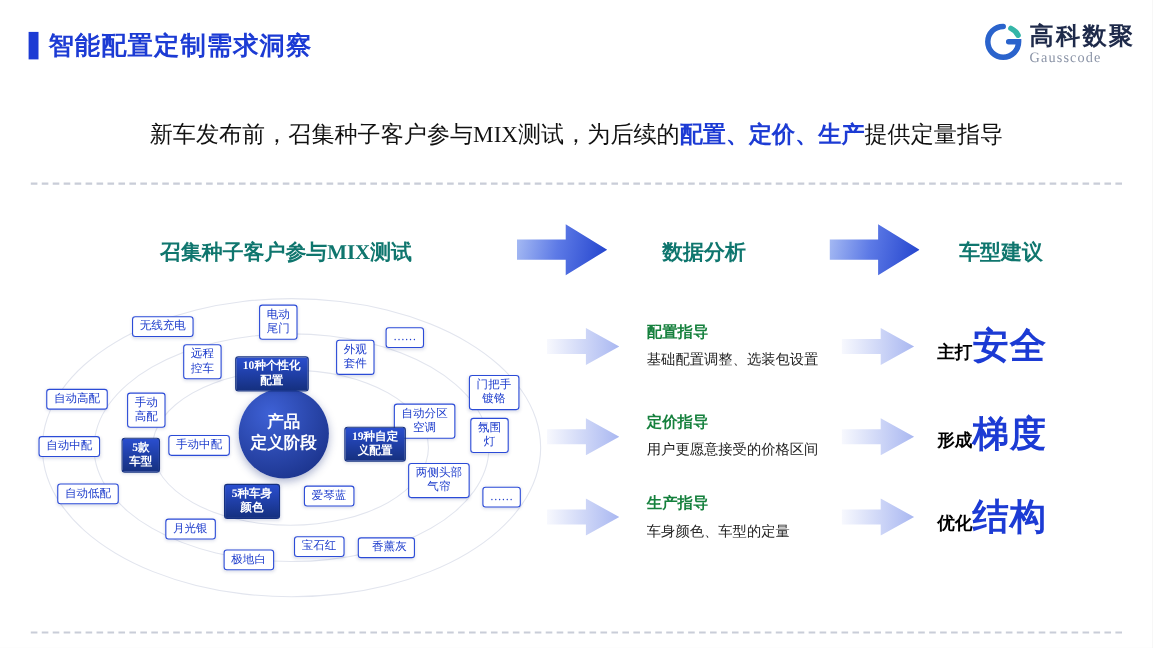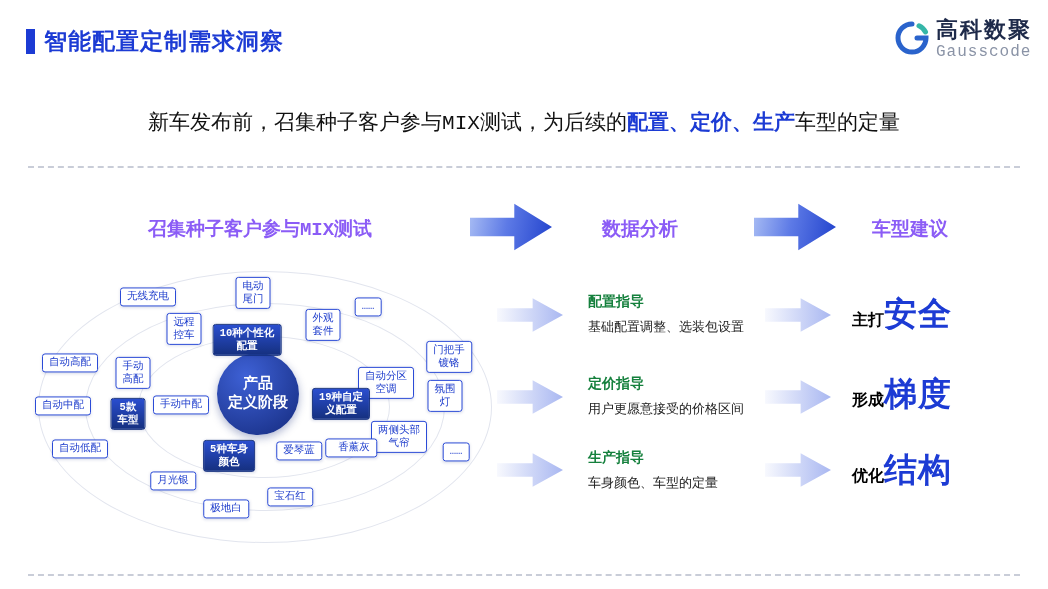--- a/index.html
+++ b/index.html
@@ -1,36 +1,36 @@
 <!DOCTYPE html>
 <html><head>
 <meta charset="utf-8">
 <style>
   html,body { margin:0; padding:0; background:#e8e8e8; }
   .slide {
     position: relative; width: 1048px; height: 589px; margin: 0 auto;
     background: #ffffff; overflow: hidden;
-    font-family: Liberation Mono, monospace;
+    font-family: Liberation Serif, serif;
   }
   
   .title-row { position:absolute; top:26px; left:26px; display:flex; align-items:center; gap:9px; }
   .title-bar { width:9px; height:25px; background:#1c3bd4; }
   .page-title { margin:0; font-size:23px; font-weight:bold; color:#1c3bd4; letter-spacing:1px; }
   .logo { position:absolute; top:20px; right:16px; display:flex; align-items:center; gap:6px; }
   .logo-text { display:flex; flex-direction:column; line-height:1.1; }
   .logo-name { font-size:22px; font-weight:bold; color:#1e2a4a; letter-spacing:2px; }
-  .logo-sub { font-size:16px; color:#8a93a6; letter-spacing:1px; }
+  .logo-sub { font-size:13px; color:#8a93a6; letter-spacing:1px; }
   
   .subtitle { position:absolute; top:108px; left:0; width:100%; text-align:center; font-size:21px; color:#111; margin:0; }
   .subtitle .hl { color:#1c3bd4; font-weight:bold; }
   .dash { position:absolute; left:28px; right:28px; border-top:2px dashed #c9cdd8; height:0; }
   .dash.top { top:166px; }
   .dash.bottom { top:574px; }
   
-  .col-title { position:absolute; top:216px; font-size:19px; font-weight:bold; color:#8b5cf6; text-align:center; }
+  .col-title { position:absolute; top:216px; font-size:19px; font-weight:bold; color:#0f766e; text-align:center; }
   .col-title.left { left:95px; width:330px; }
   .col-title.mid { left:572px; width:136px; }
   .col-title.right { left:842px; width:136px; }
   .big-arrow { position:absolute; width:82px; height:54px;
     clip-path: polygon(0% 33%, 54% 33%, 54% 7%, 100% 50%, 54% 93%, 54% 67%, 0% 67%);
     background: linear-gradient(100deg, #aabef4 0%, #5d7ae6 45%, #2041cc 100%);
   }
   .big-arrow.a1 { left:470px; top:200px; }
   .big-arrow.a2 { left:754px; top:200px; }
   .row-arrow { position:absolute; width:66px; height:40px;
@@ -78,21 +78,21 @@
         <path d="M18 4 A14 14 0 1 0 32 18 L 23 18" fill="none" stroke="#2a63cc" stroke-width="5" stroke-linecap="round"></path>
         <path d="M31.5 12 A14 14 0 0 0 25 5.8" fill="none" stroke="#35b6a8" stroke-width="5" stroke-linecap="round"></path>
       </svg>
     </span>
     <span class="logo-text">
       <span class="logo-name">高科数聚</span>
       <span class="logo-sub">Gausscode</span>
     </span>
   </div>
 
-  <p class="subtitle"><span>新车发布前，召集种子客户参与MIX测试，为后续的</span><span class="hl">配置、定价、生产</span><span>车型的定量</span></p>
+  <p class="subtitle"><span>新车发布前，召集种子客户参与MIX测试，为后续的</span><span class="hl">配置、定价、生产</span><span>提供定量指导</span></p>
 
   <div class="dash top"></div>
   <div class="dash bottom"></div>
 
   <div class="col-title left">召集种子客户参与MIX测试</div>
   <div class="big-arrow a1"></div>
   <div class="col-title mid">数据分析</div>
   <div class="big-arrow a2"></div>
   <div class="col-title right">车型建议</div>
 
@@ -126,21 +126,21 @@
   <div class="node" style="left:386px; top:383px;">自动分区
 空调</div>
   <div class="node" style="left:445px; top:396px;">氛围
 灯</div>
   <div class="node filled" style="left:341px; top:404px;">19种自定
 义配置</div>
   <div class="node" style="left:399px; top:437px;">两侧头部
 气帘</div>
   <div class="node" style="left:456px; top:452px;">……</div>
   <div class="node" style="left:299px; top:451px;">爱琴蓝</div>
-  <div class="node" style="left:351px; top:448px;padding-left:12px;">香薰灰</div>
+  <div class="node" style="left:351px; top:498px;padding-left:12px;">香薰灰</div>
   <div class="node filled" style="left:229px; top:456px;">5种车身
 颜色</div>
   <div class="node" style="left:173px; top:481px;">月光银</div>
   <div class="node" style="left:290px; top:497px;">宝石红</div>
   <div class="node" style="left:226px; top:509px;">极地白</div>
 
   <div class="row-arrow" style="left:497px; top:295px;"></div>
   <div class="row-arrow" style="left:497px; top:377px;"></div>
   <div class="row-arrow" style="left:497px; top:450px;"></div>
 

